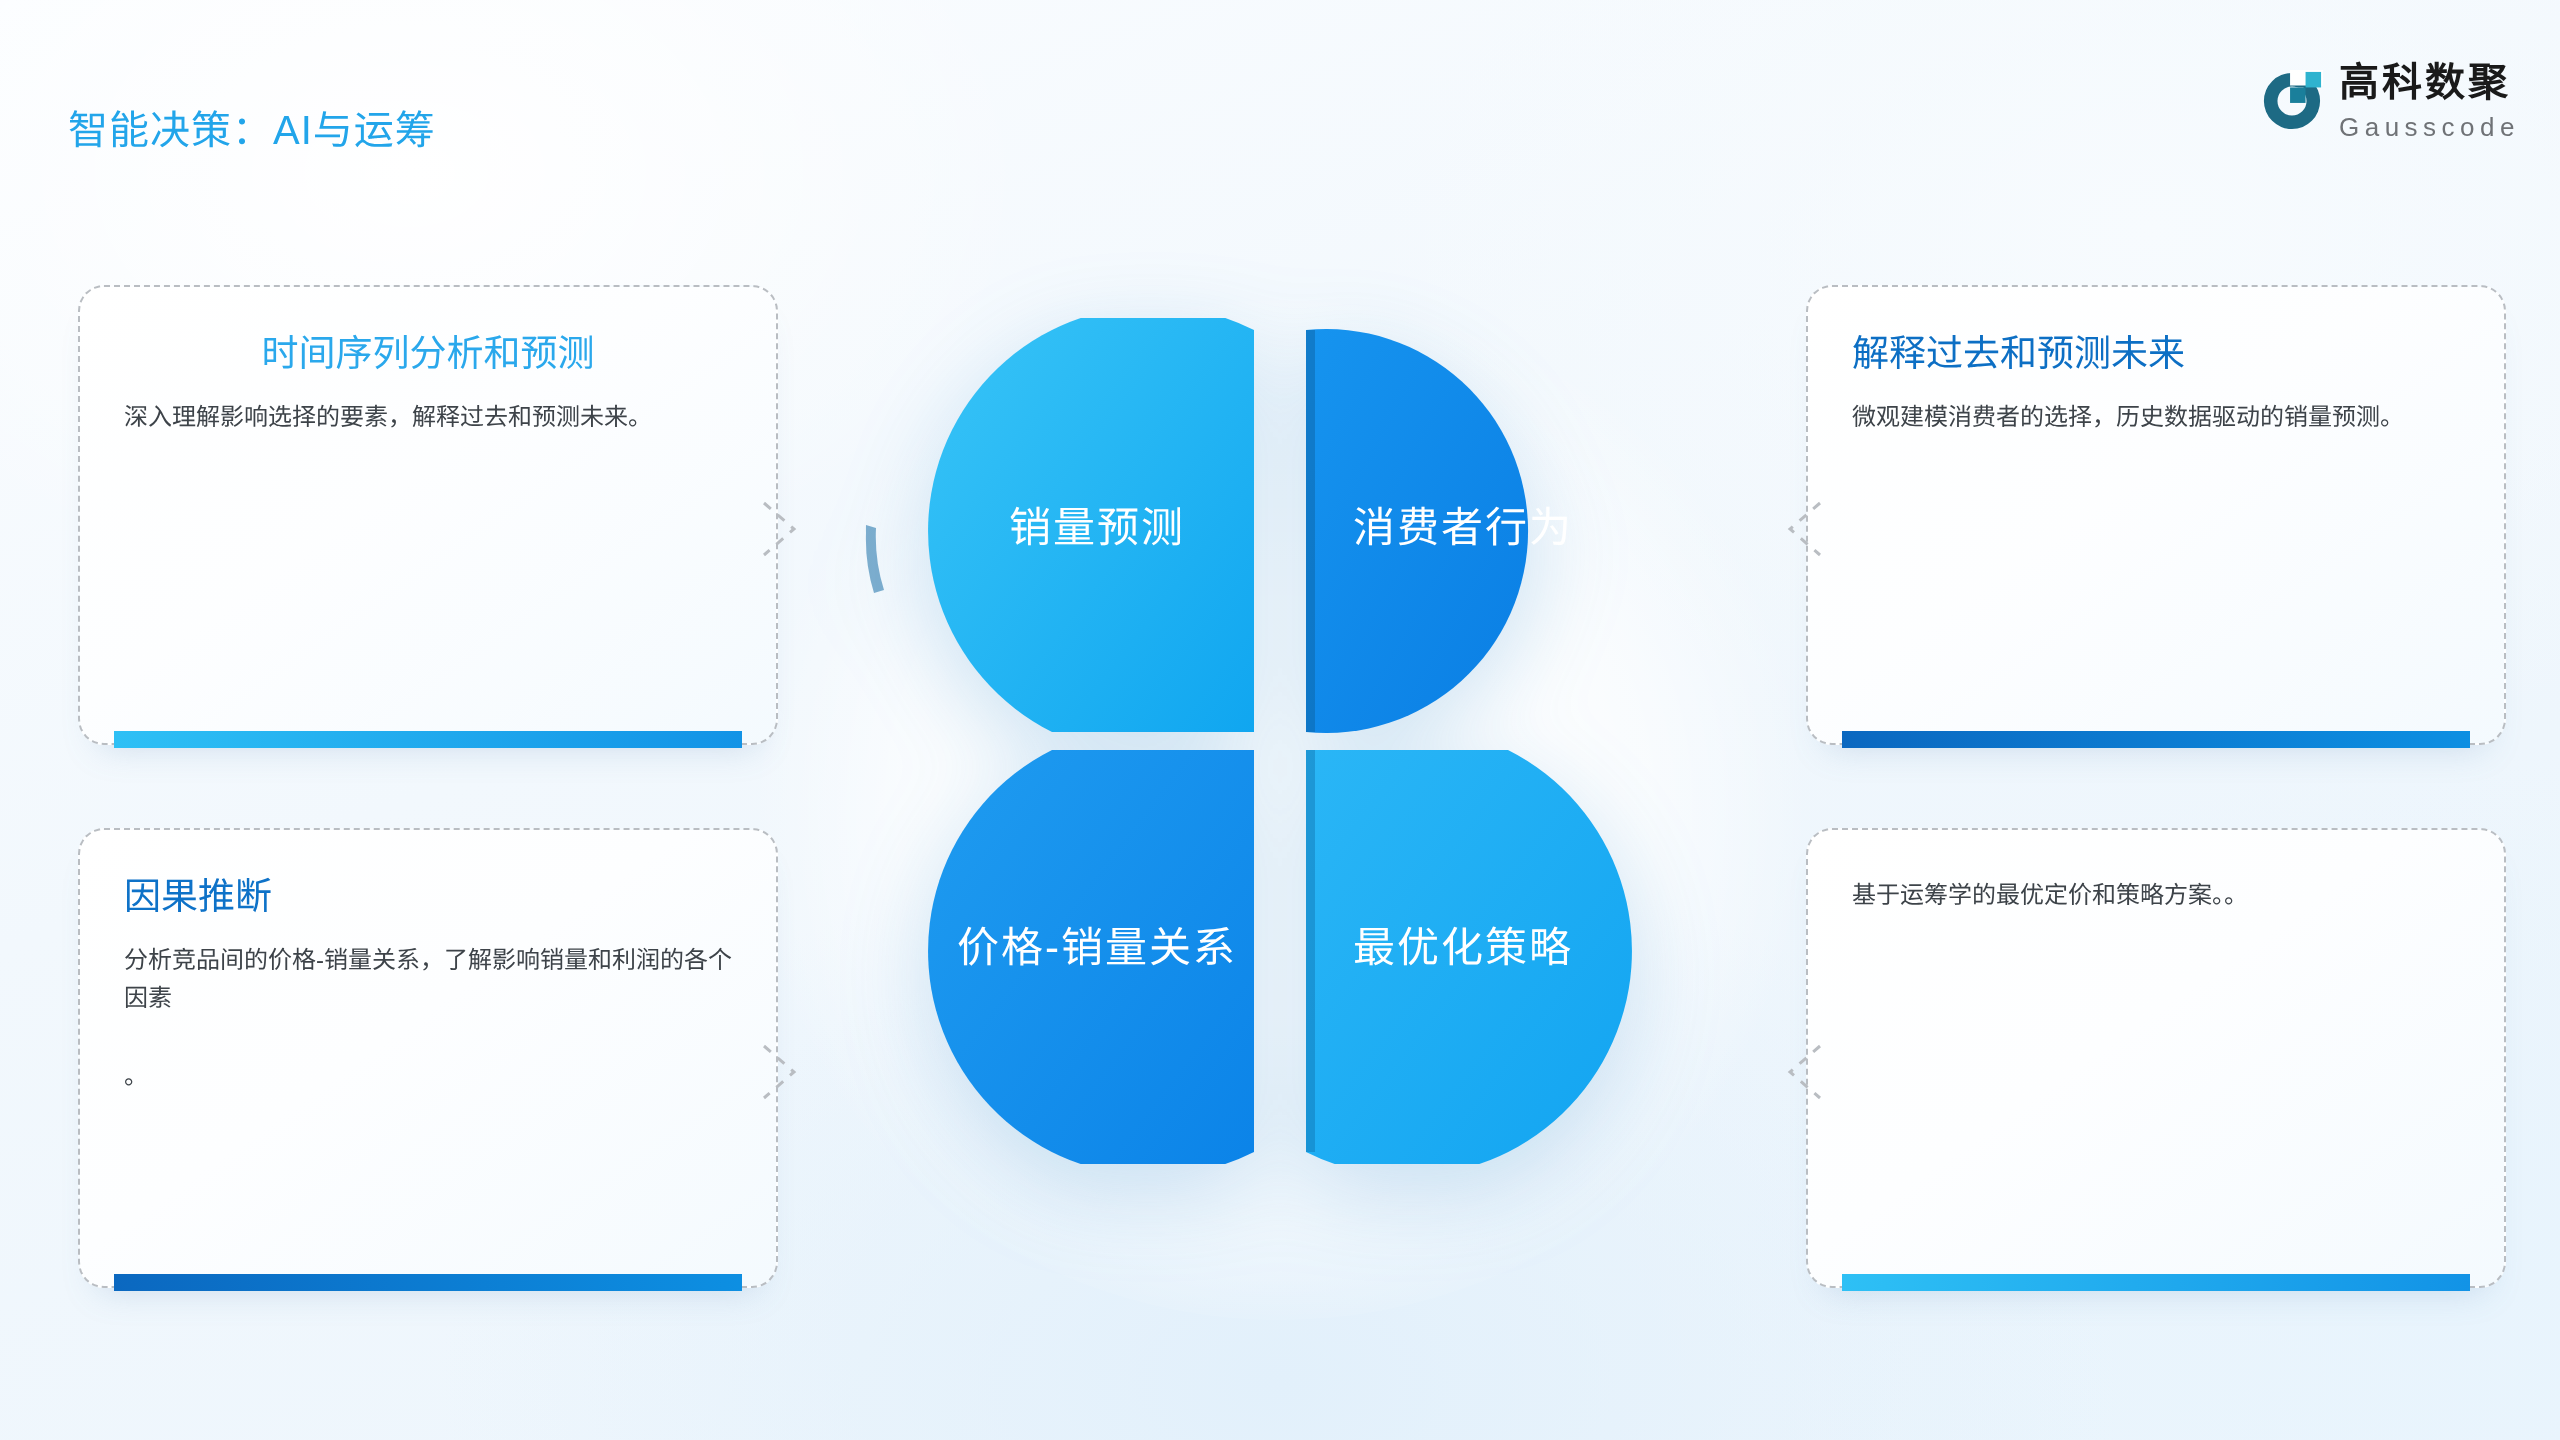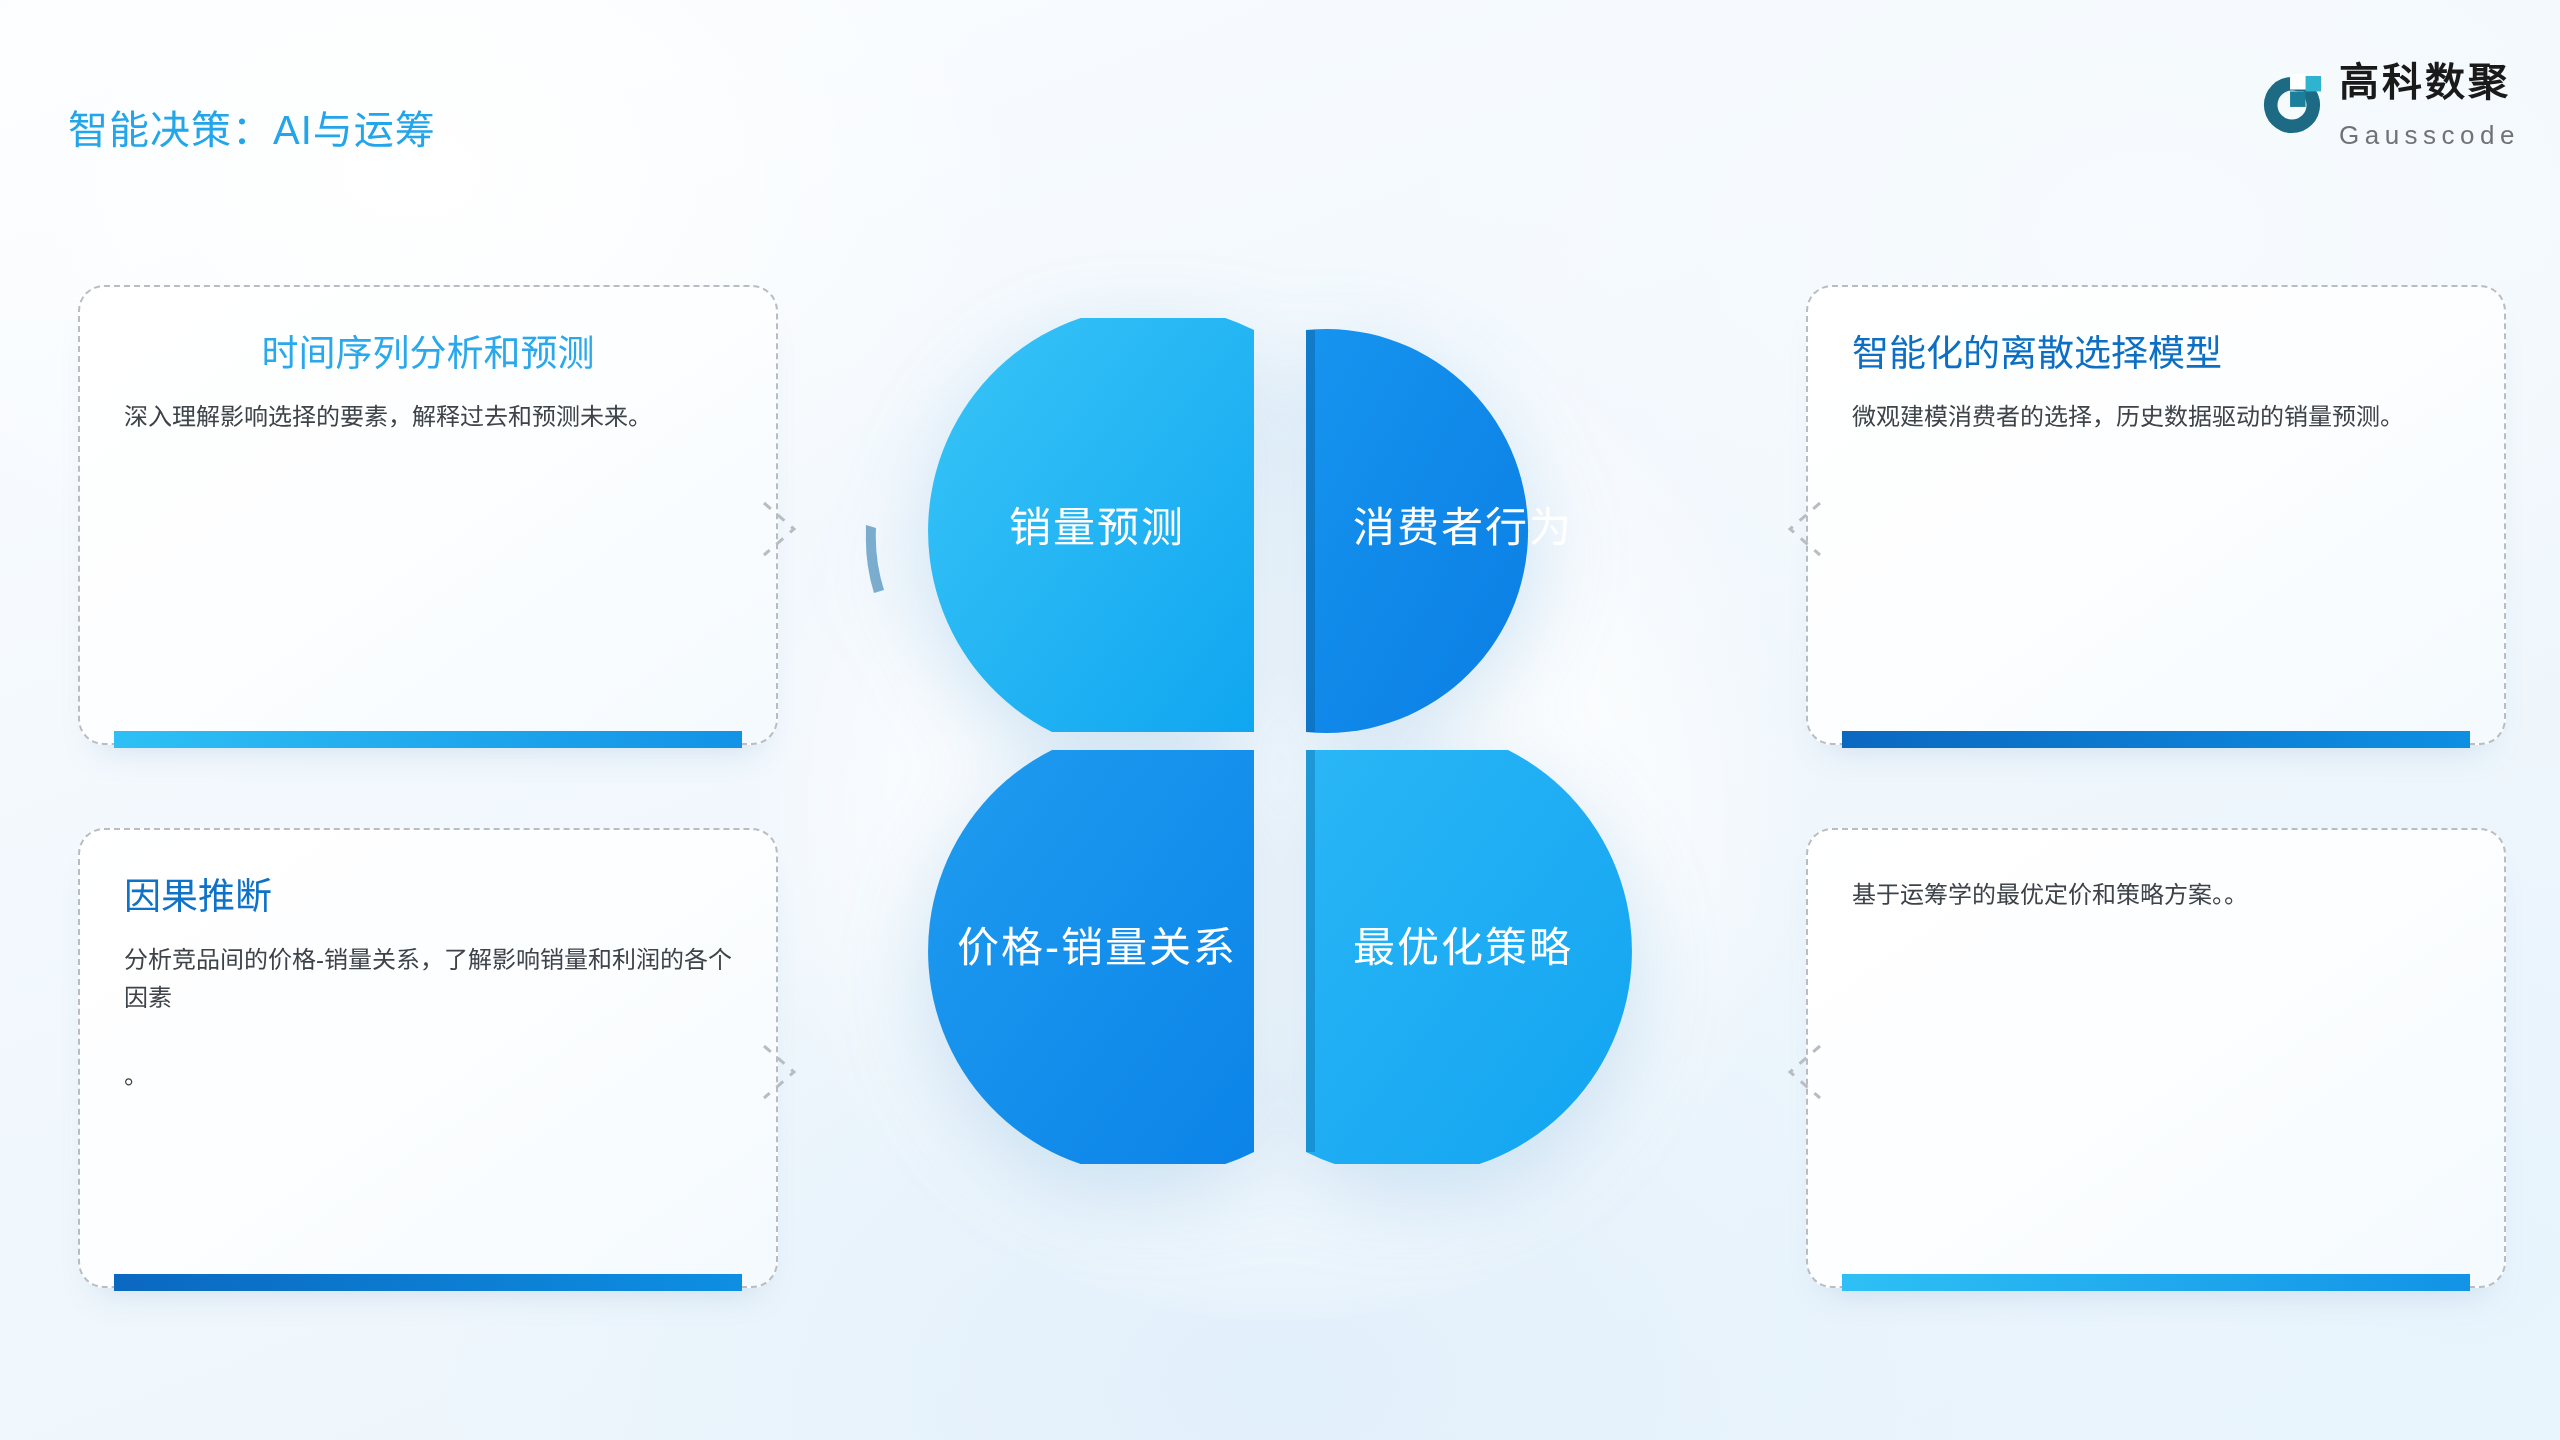--- a/index.html
+++ b/index.html
@@ -48,21 +48,21 @@
   .logo-cn {
     font-size: 40px;
     font-weight: 700;
     color: #1a1a1a;
     letter-spacing: 3px;
   }
   .logo-en {
     font-size: 26px;
     color: #6f7276;
     letter-spacing: 5.5px;
-    margin-top: 20px;
+    margin-top: 12px;
   }
 
   
   .card {
     position: absolute;
     width: 700px;
     height: 460px;
     border: 2px dashed #b9bdc2;
     border-radius: 26px;
     background: linear-gradient(145deg, #ffffff 0%, #fdfeff 45%, #f4fafe 100%);
@@ -241,21 +241,21 @@
     <div class="card-bar bar--c1"></div>
     <div class="chev chev--right">
       <svg viewBox="0 0 46 72" aria-hidden="true">
         <polyline points="8,10 38,36 8,62" fill="none" stroke="#b9bdc2" stroke-width="3" stroke-dasharray="9 9" stroke-linecap="butt"></polyline>
       </svg>
     </div>
   </div>
 
   <div class="card card--tr">
     <div class="card-inner">
-      <div class="card-title title--c2">智能化的离散选择模型</div>
+      <div class="card-title title--c2">解释过去和预测未来</div>
       <div class="card-body">微观建模消费者的选择，历史数据驱动的销量预测。</div>
     </div>
     <div class="card-bar bar--c2"></div>
     <div class="chev chev--left">
       <svg viewBox="0 0 46 72" aria-hidden="true">
         <polyline points="38,10 8,36 38,62" fill="none" stroke="#b9bdc2" stroke-width="3" stroke-dasharray="9 9" stroke-linecap="butt"></polyline>
       </svg>
     </div>
   </div>
 

